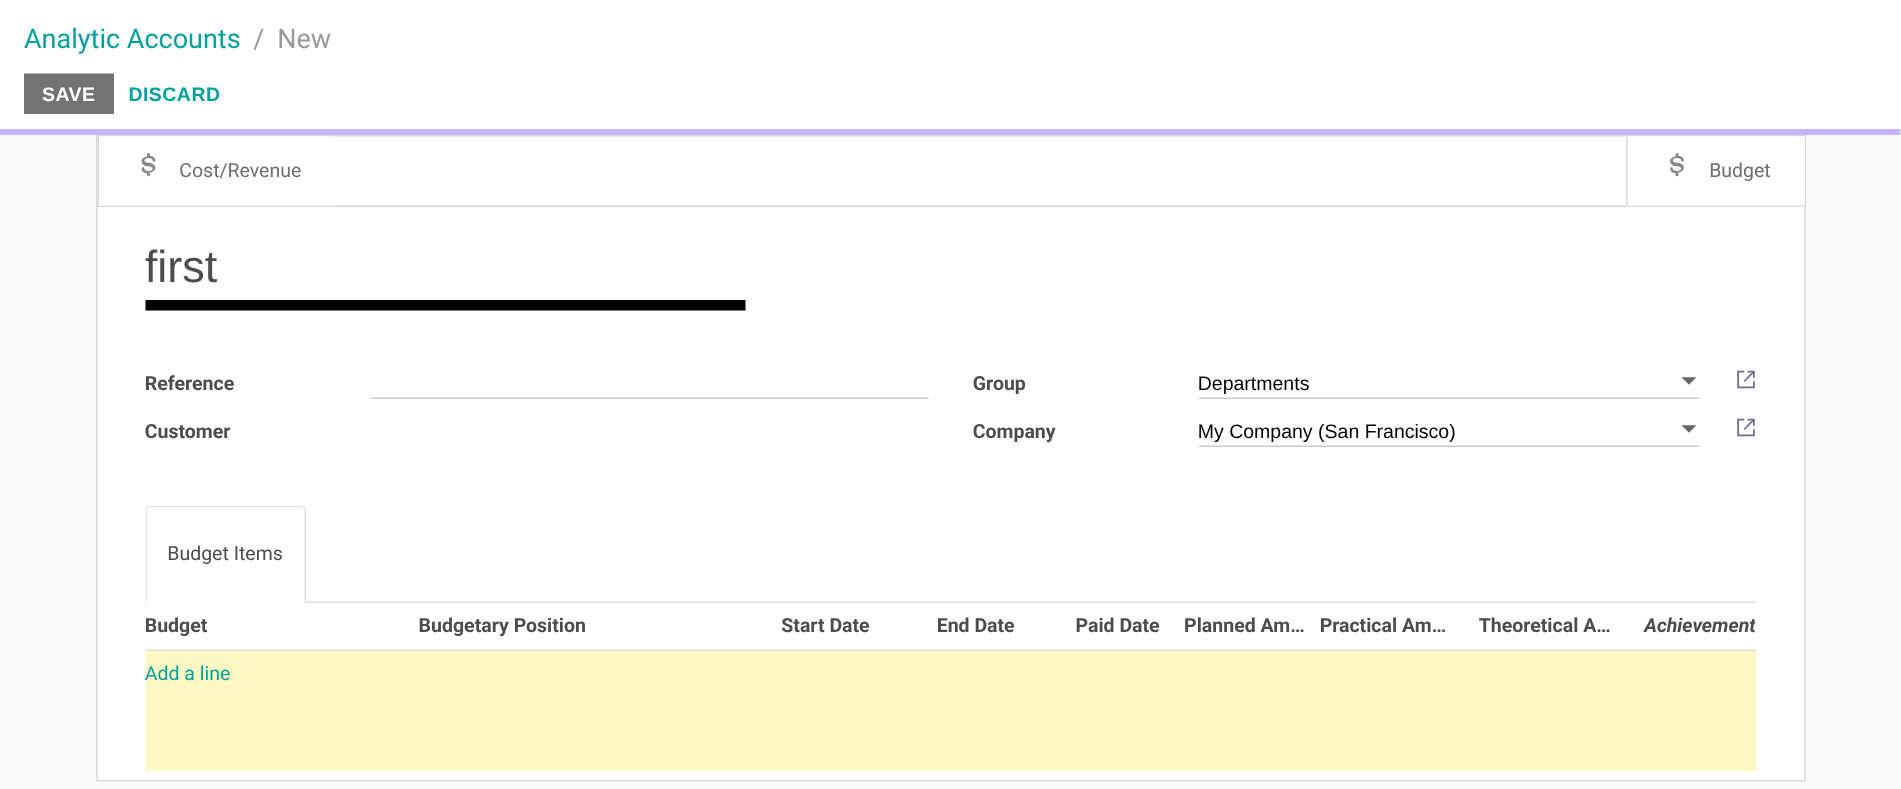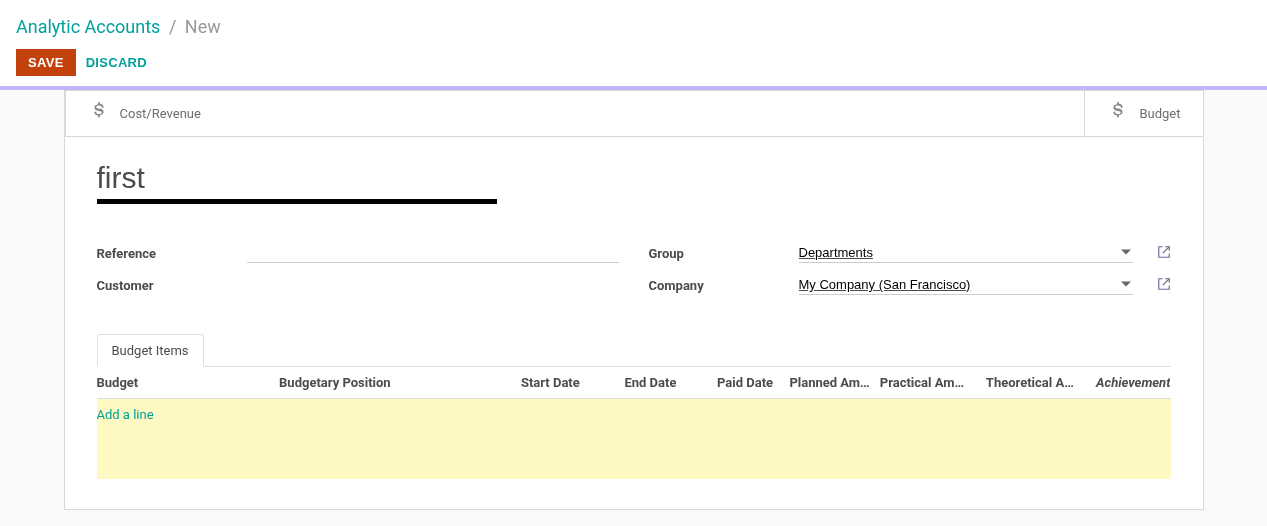--- a/index.html
+++ b/index.html
@@ -27,21 +27,21 @@
   }
   .breadcrumb .current {
     color: #999;
   }
   .topbar-buttons {
     display: flex;
     gap: 10px;
     align-items: center;
   }
   .btn-save {
-    background: #c2410c;
+    background: #737373;
     color: #fff;
     border: none;
     padding: 6px 12px;
     font-size: 13px;
     font-weight: bold;
     cursor: pointer;
     letter-spacing: 0.3px;
   }
   .btn-discard {
     background: none;
@@ -92,21 +92,21 @@
   }
   .field-label-top {
     font-size: 13px;
     font-weight: bold;
     color: #4c4c4c;
     margin-bottom: 4px;
   }
   .title-input {
     font-size: 30px;
     border: none;
-    border-bottom: 5px solid #000000;
+    border-bottom: 7px solid #000000;
     outline: none;
     width: 400px;
     padding: 0 0 4px 0;
     color: #4c4c4c;
   }
   .cols {
     display: flex;
     gap: 30px;
     margin-top: 36px;
   }
@@ -123,23 +123,21 @@
   }
   .frow .lbl {
     width: 150px;
     font-size: 13px;
     font-weight: bold;
     color: #4c4c4c;
   }
   .frow .valwrap {
     flex: 1;
     display: flex;
-    align-items: center;
     gap: 24px;
-    text-decoration: underline;
   }
   .m2o {
     flex: 1;
     border: none;
     border-bottom: 1px solid #ccc;
     outline: none;
     font-size: 13px;
     padding: 2px 18px 2px 0;
     background: transparent;
     min-width: 0;
@@ -170,21 +168,21 @@
   }
   .tabbar {
     display: flex;
     border-bottom: 1px solid #e0e0e0;
   }
   .tab {
     border: 1px solid #e0e0e0;
     border-bottom: 1px solid #fff;
     border-radius: 3px 3px 0 0;
     margin-bottom: -1px;
-    padding: 8px 14px;
+    padding: 24px 14px;
     font-size: 13px;
     background: #fff;
     color: #4c4c4c;
   }
   .tbl {
     width: 100%;
   }
   .tbl-head {
     display: flex;
     border-bottom: 1px solid #ddd;

